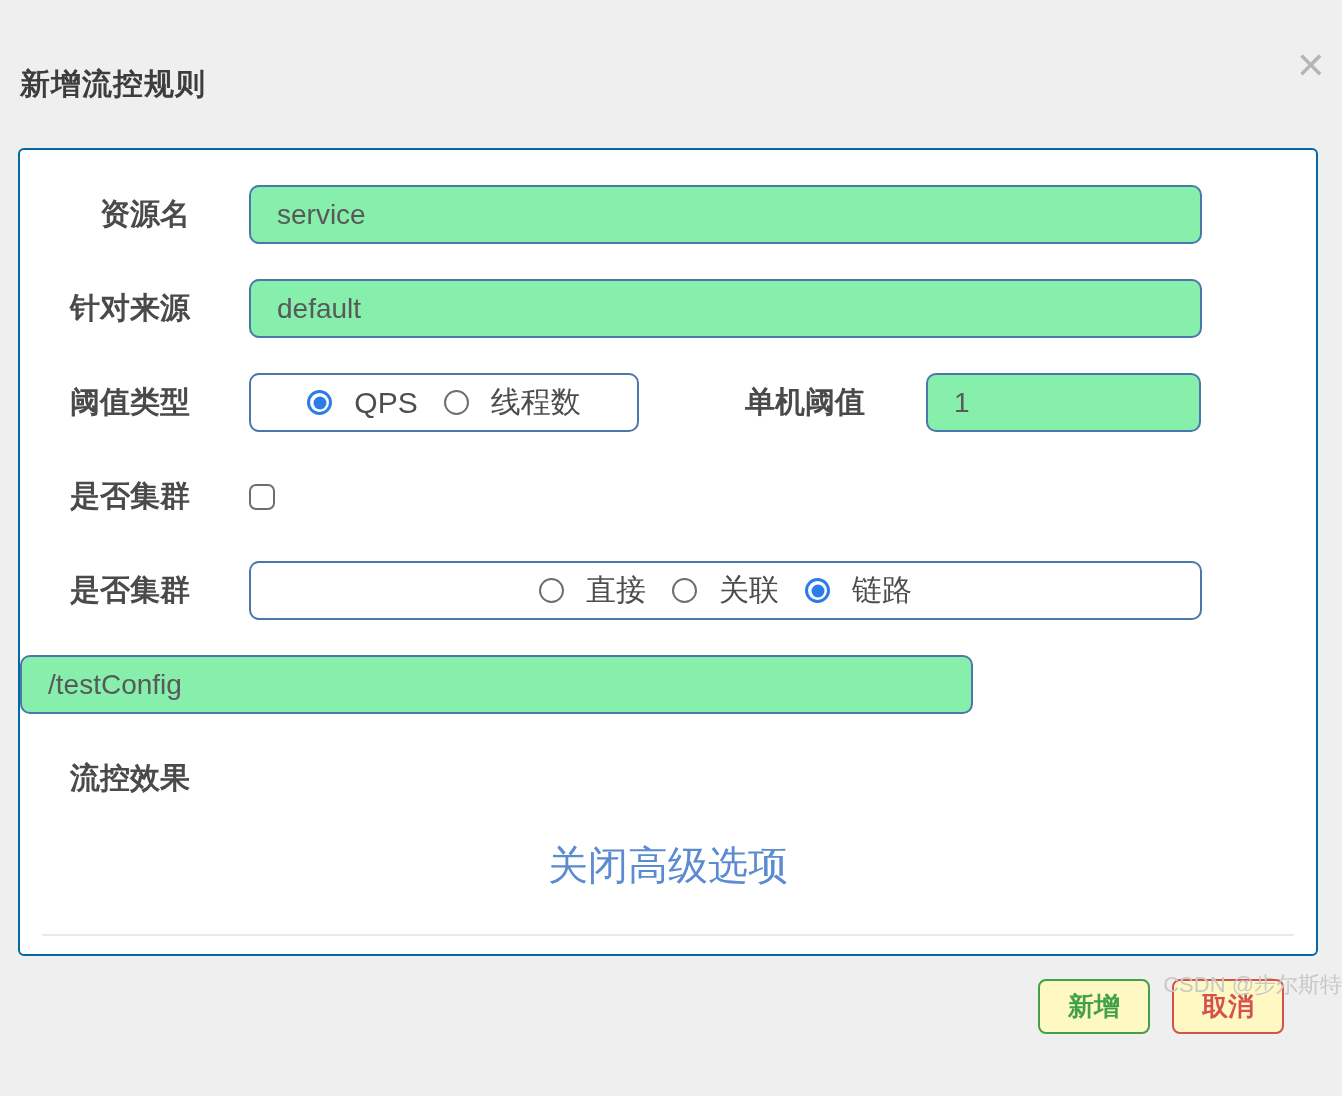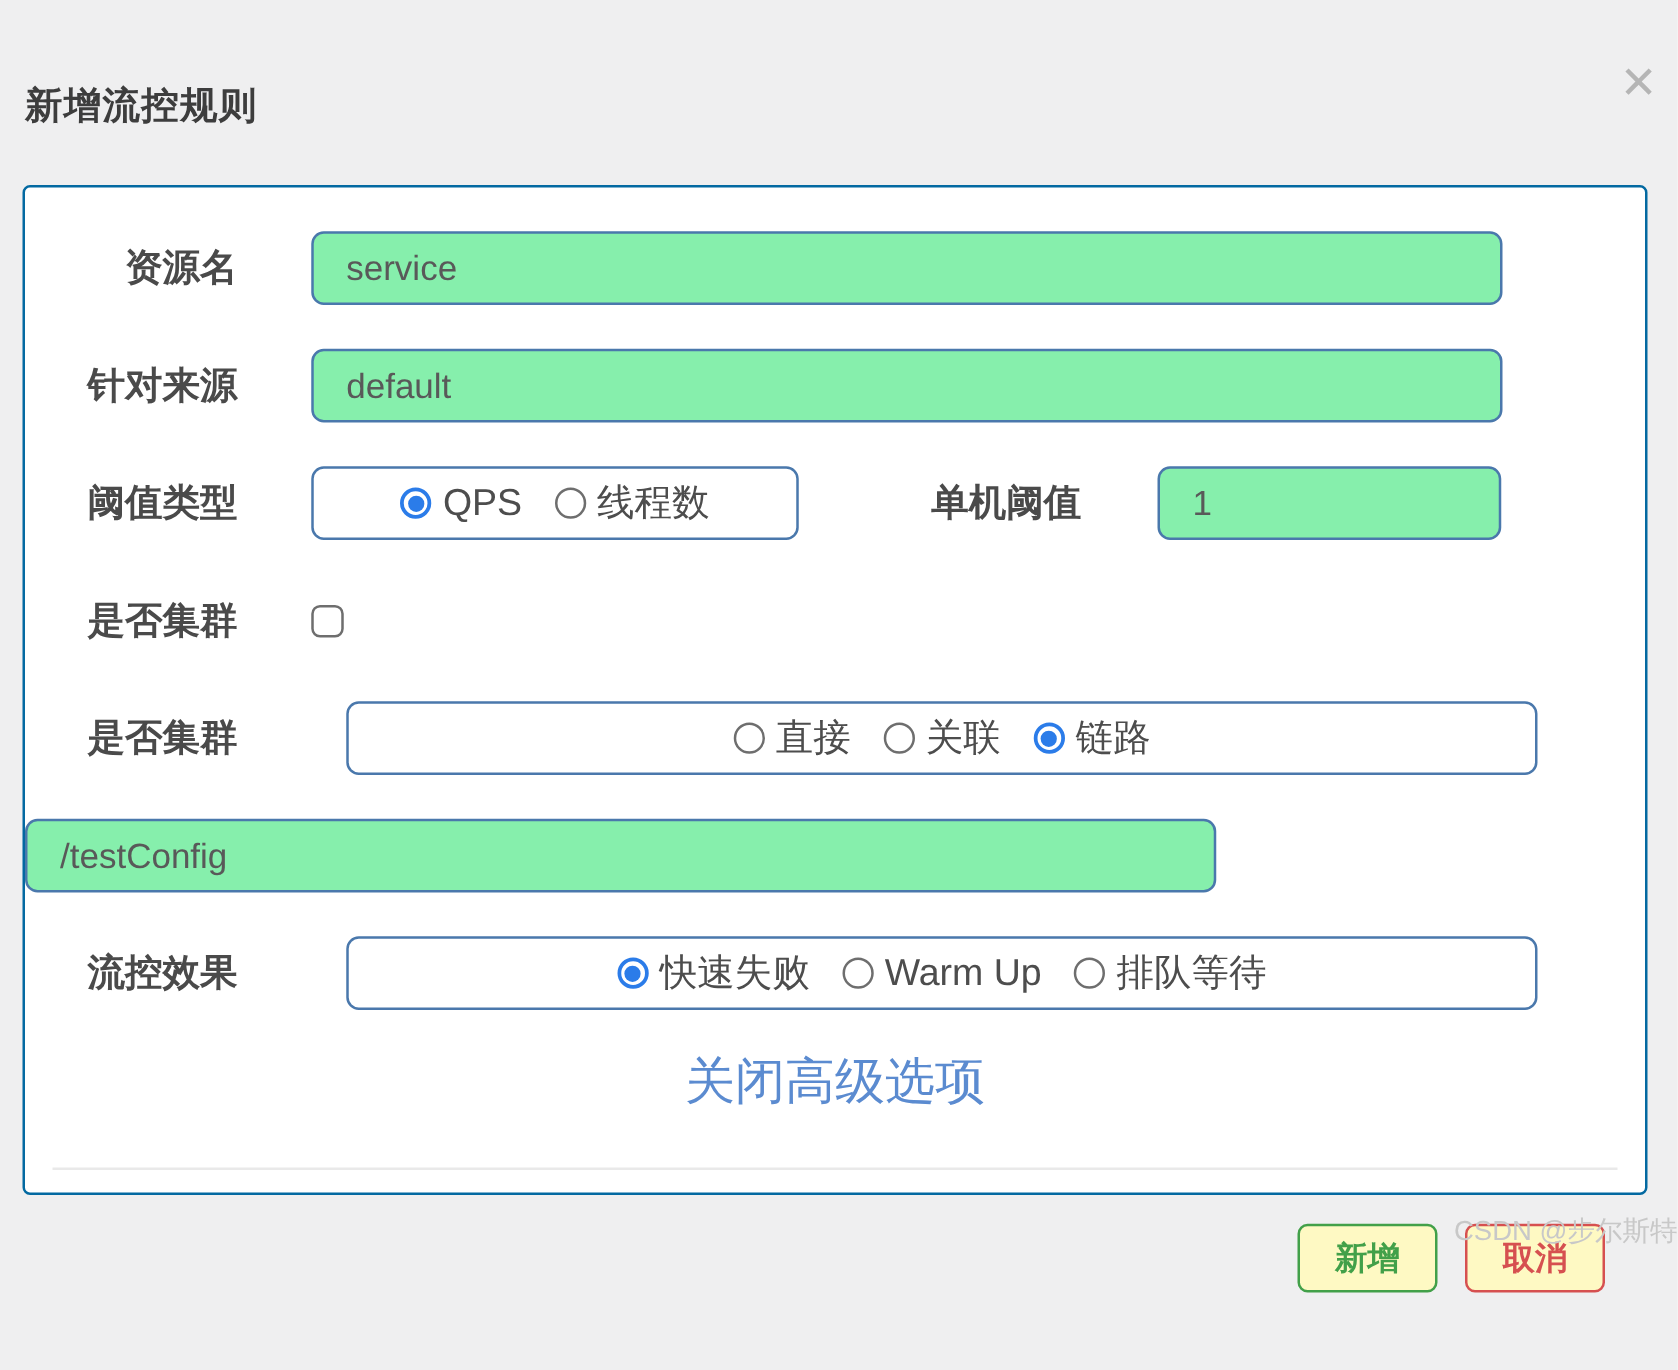--- a/index.html
+++ b/index.html
@@ -48,23 +48,23 @@
   }
   .input-wide { width: 953px; }
   .radio-box {
     box-sizing: border-box; height: 59px;
     border: 2px solid #4a78ac; border-radius: 10px;
     background: #fff;
     display: flex; align-items: center; justify-content: center;
     gap: 26px;
   }
   .grade-box { width: 390px; }
-  .wide-box  { width: 953px; margin-left: 28px; }
+  .wide-box  { width: 953px; }
   .radio-option {
-    display: flex; align-items: center; gap: 9px;
+    display: flex; align-items: center; gap: 22px;
     font-size: 30px; color: #4d4d4d; cursor: pointer;
     white-space: nowrap;
   }
   .radio {
     box-sizing: border-box; width: 25px; height: 25px;
     border-radius: 50%; border: 2px solid #6e6e6e;
     background: #fff; position: relative; flex-shrink: 0;
   }
   .radio.checked { border: 3px solid #2b7ce9; }
   .radio.checked::after {
@@ -166,34 +166,20 @@
       </span>
     </div>
   </div>
 
   <div class="form-row">
     <input type="text" class="text-input input-wide" value="/testConfig" style="">
   </div>
 
   <div class="form-row">
     <div class="form-label">流控效果</div>
-    <div class="radio-box wide-box">
-      <span class="radio-option">
-        <span class="radio checked"></span>
-        <span>快速失败</span>
-      </span>
-      <span class="radio-option">
-        <span class="radio"></span>
-        <span>Warm Up</span>
-      </span>
-      <span class="radio-option">
-        <span class="radio"></span>
-        <span>排队等待</span>
-      </span>
-    </div>
   </div>
 
   <div class="link-row">
     <a class="advanced-link">关闭高级选项</a>
   </div>
 
   <hr class="divider">
 
   <div class="footer">
     <button class="btn btn-ok">新增</button>

